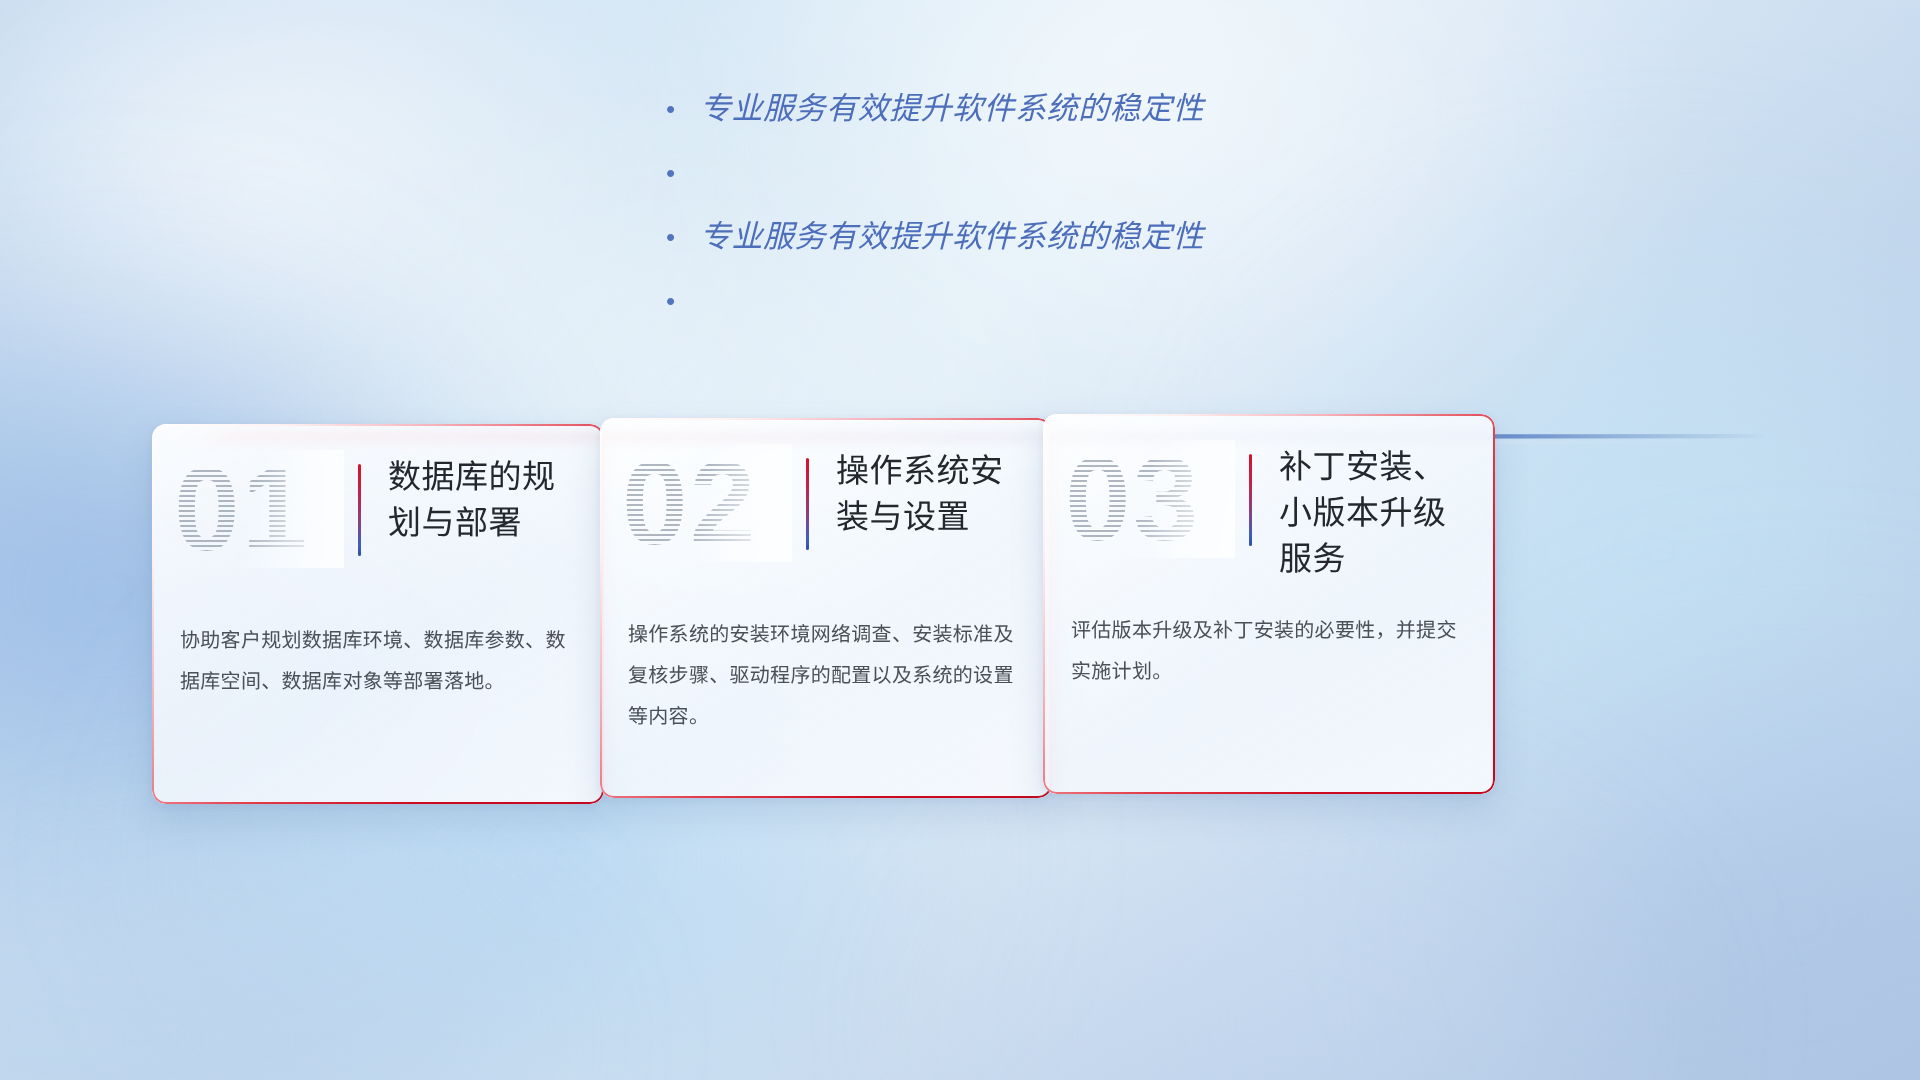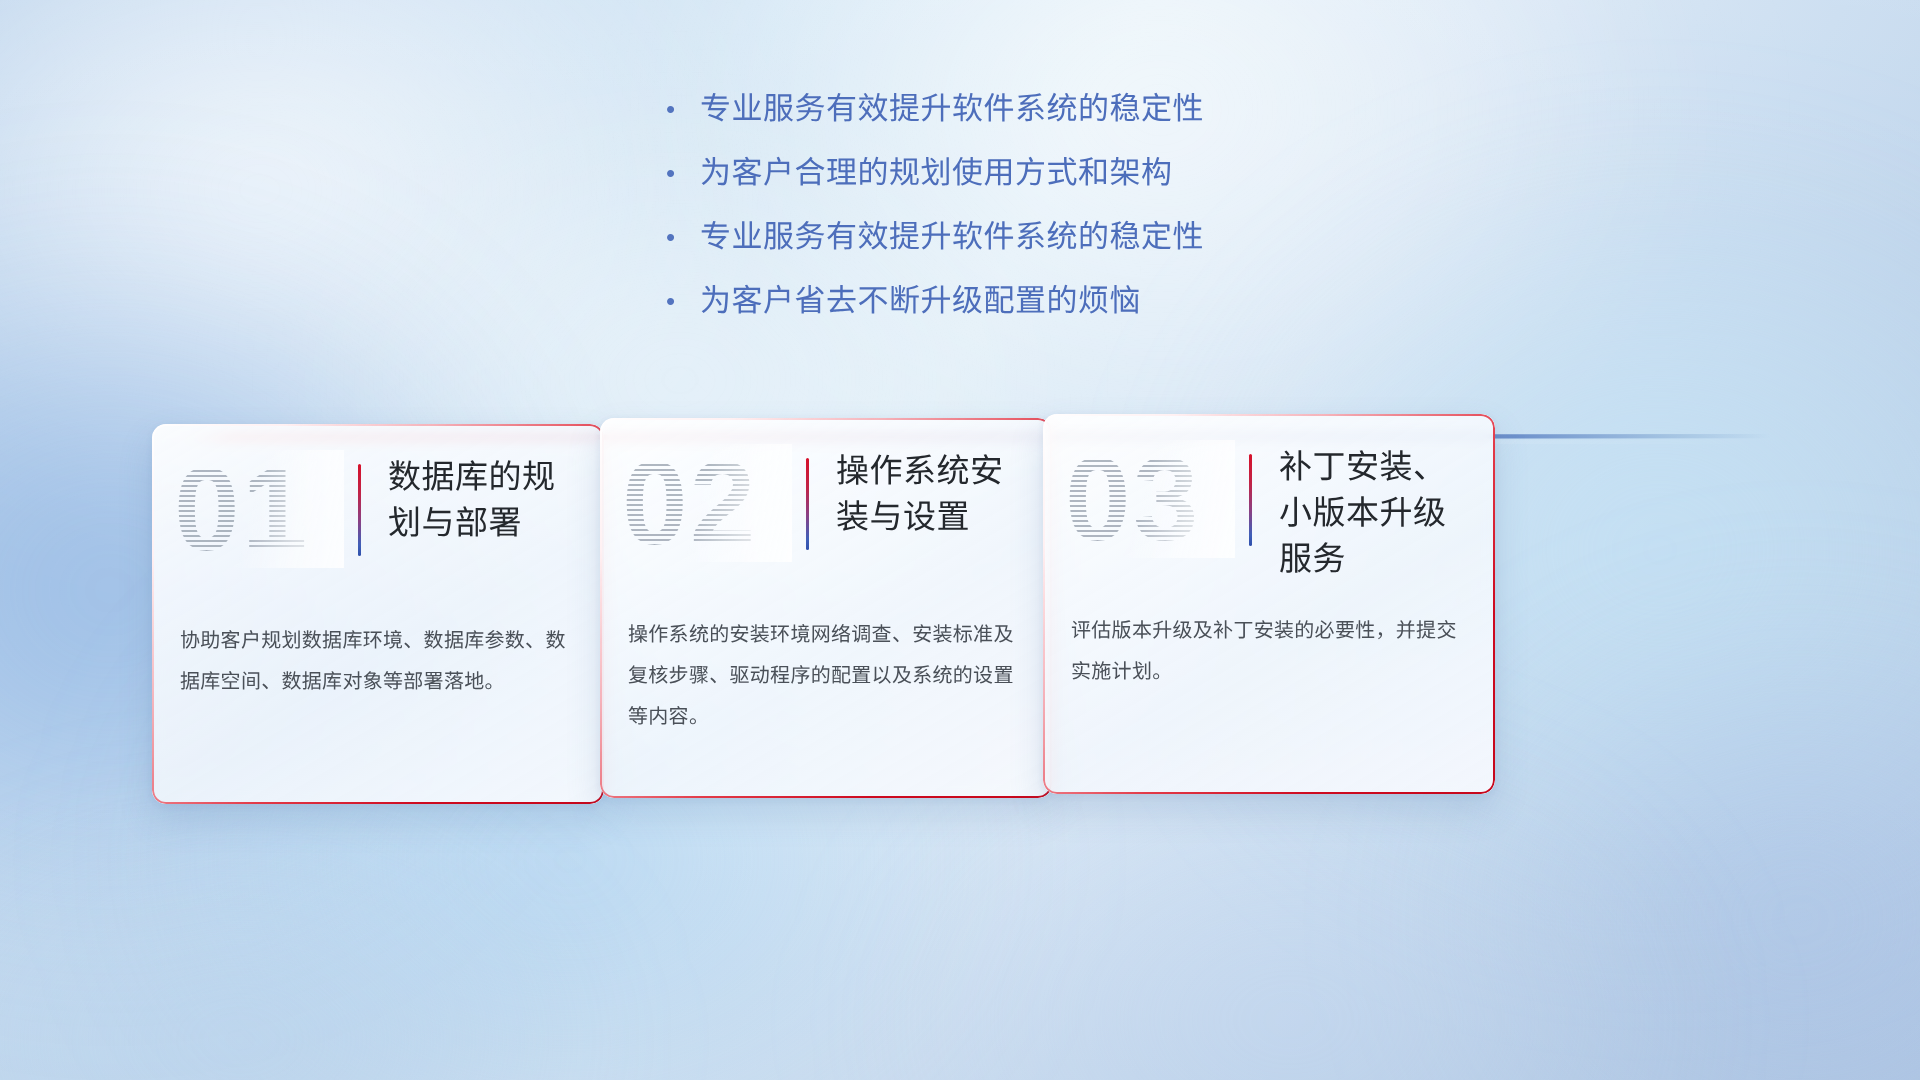--- a/index.html
+++ b/index.html
@@ -58,21 +58,21 @@
     height:64px;
     color:#4d6ebb;
     font-size:31px;
     letter-spacing:.5px;
   }
   .bullet .dot{
     width:34px; flex:0 0 34px;
     font-size:26px; line-height:34px; text-align:left;
     color:#5374bf;
   }
-  .bullet .btxt{ line-height:34px; white-space:nowrap; }
+  .bullet .btxt{ line-height:34px; white-space:nowrap;font-style:italic; }
 
   
   #divider{ position:absolute; left:170px; top:424px; width:1600px; height:26px; }
   #divider .ln{
     position:absolute; left:0; top:10px; width:100%; height:7px;
     background:linear-gradient(90deg,
        rgba(214,20,38,0) 0%,
        #d0122a 3.5%,
        #cf1227 11%,
        #bb1b40 24%,
@@ -188,29 +188,27 @@
   <div class="glow g9"></div>
   <div class="vig"></div>
 
   <div id="bullets">
     <div class="bullet">
       <span class="dot">•</span>
       <span class="btxt">专业服务有效提升软件系统的稳定性</span>
     </div>
     <div class="bullet">
       <span class="dot">•</span>
-      <span class="btxt">为客户合理的规划使用方式和架构</span>
     </div>
     <div class="bullet">
       <span class="dot">•</span>
       <span class="btxt">专业服务有效提升软件系统的稳定性</span>
     </div>
     <div class="bullet">
       <span class="dot">•</span>
-      <span class="btxt">为客户省去不断升级配置的烦恼</span>
     </div>
   </div>
 
   <div id="divider">
     <div class="ln"></div>
     <div class="sheen"></div>
   </div>
 
   <div class="card" id="card1">
     <div class="inner">

